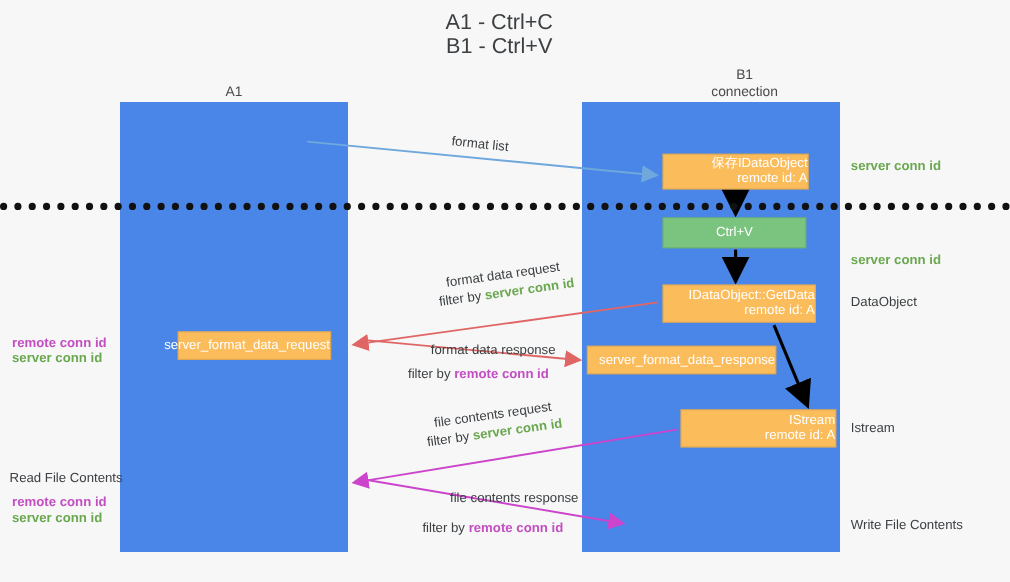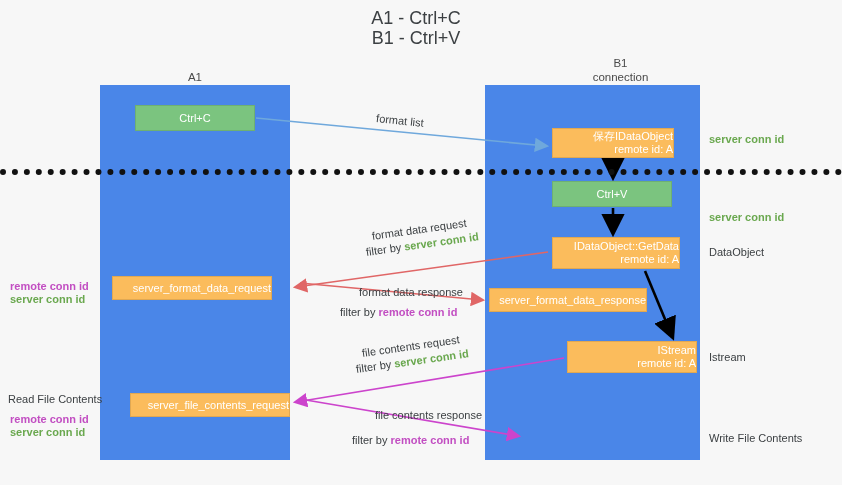--- a/index.html
+++ b/index.html
@@ -34,21 +34,21 @@
   }
   .box.orange{background:#fbbc5c;align-items:flex-end;}
   .box.green{background:#7bc47f;}
   .box span{display:block;}
 
   .b-ctrlc{left:135px;top:105px;width:120px;height:26px;}
   .b-save {left:552px;top:128px;width:122px;height:30px;}
   .b-ctrlv{left:552px;top:181px;width:120px;height:26px;}
   .b-getdata{left:552px;top:237px;width:128px;height:32px;}
   .b-istream{left:567px;top:341px;width:130px;height:32px;}
-  .b-sfdreq{left:112px;top:276px;width:160px;height:24px;}
+  .b-sfdreq{left:148px;top:276px;width:128px;height:24px;}
   .b-sfdresp{left:489px;top:288px;width:158px;height:24px;}
   .b-sfcreq{left:130px;top:393px;width:160px;height:24px;}
   .b-sfcresp{left:524px;top:424px;width:160px;height:24px;}
 
   .lbl{position:absolute;font-size:11px;line-height:14px;white-space:nowrap;}
   .green-t{color:#6aa84f;font-weight:bold;}
   .purple-t{color:#c24ec2;font-weight:bold;}
   .plain-t{color:#3c4043;}
 
   .rot{transform-origin:left top;}
@@ -93,23 +93,20 @@
     <line x1="613" y1="208" x2="613" y2="232" stroke="#000000" stroke-width="2.6" marker-end="url(#ak)"></line>
     <line x1="548" y1="252" x2="296" y2="287" stroke="#e06666" stroke-width="1.6" marker-end="url(#ar)"></line>
     <line x1="300" y1="283" x2="482" y2="300" stroke="#e06666" stroke-width="1.6" marker-end="url(#ar)"></line>
     <line x1="645" y1="271" x2="672" y2="336" stroke="#000000" stroke-width="2.6" marker-end="url(#ak)"></line>
     <line x1="564" y1="358" x2="296" y2="402" stroke="#cc44cc" stroke-width="1.6" marker-end="url(#am)"></line>
     <line x1="300" y1="399" x2="518" y2="436" stroke="#cc44cc" stroke-width="1.6" marker-end="url(#am)"></line>
   </svg>
 
   <div class="divider"></div>
 
-  <div class="box green b-ctrlc">
-    <span>Ctrl+C</span>
-  </div>
 
   <div class="box orange b-save">
     <span>保存IDataObject</span>
     <span>remote id: A</span>
   </div>
 
   <div class="box green b-ctrlv">
     <span>Ctrl+V</span>
   </div>
 
@@ -124,23 +121,20 @@
   </div>
 
   <div class="box orange b-sfdreq">
     <span>server_format_data_request</span>
   </div>
 
   <div class="box orange b-sfdresp">
     <span>server_format_data_response</span>
   </div>
 
-  <div class="box orange b-sfcreq">
-    <span>server_file_contents_request</span>
-  </div>
 
 
   <div class="lbl plain-t rot" style="left:377px;top:111px;transform:rotate(6deg);">format list</div>
 
   <div class="lbl plain-t rot" style="left:371px;top:229px;transform:rotate(-8deg);">format data request</div>
   <div class="lbl rot" style="left:365px;top:245px;transform:rotate(-8deg);">
     <span class="plain-t">filter by</span>
     <span class="green-t">server conn id</span>
   </div>
 

